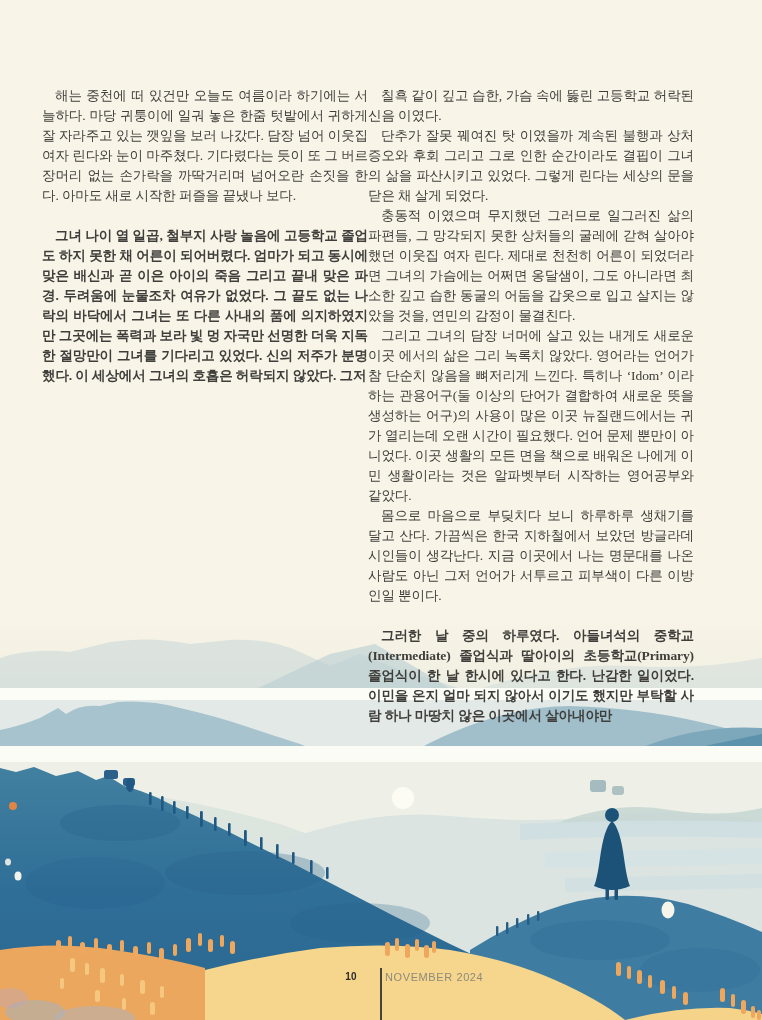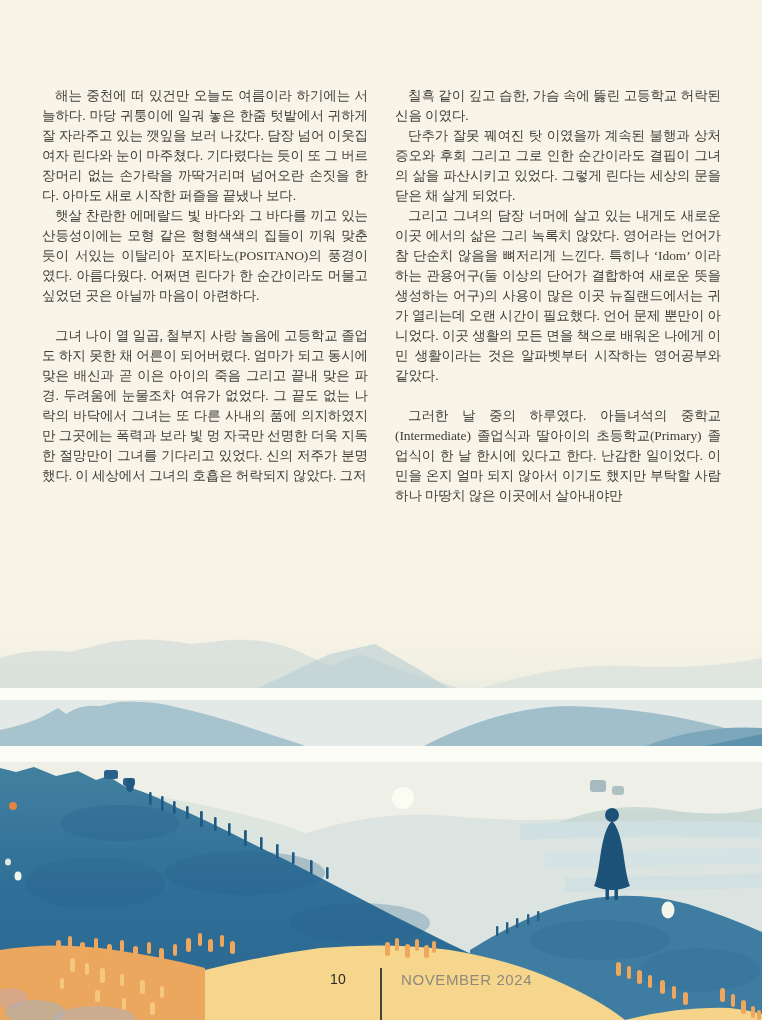--- a/index.html
+++ b/index.html
@@ -3,59 +3,60 @@
 <meta charset="utf-8">
 <style>
   html,body{margin:0;padding:0;}
   body{
     width:762px;height:1020px;position:relative;overflow:hidden;
     background:#f8f4e8;
     font-family:"Liberation Serif","DejaVu Serif",serif;
   }
   .text-columns{
     position:absolute;left:42px;top:86px;width:680px;
-    display:flex;gap:27px;z-index:2;
+    display:flex;z-index:2;
   }
   .col{
     width:326px;font-size:13.5px;line-height:20px;color:#3f3e3a;
     text-align:justify;letter-spacing:-0.1px;
   }
   .col p{margin:0;text-indent:13px;}
-  .col p.gap{margin-top:20px;}
+  .col p.gap{margin-top:20px;font-weight:bold;}
   .illustration{
     position:absolute;left:0;top:618px;width:762px;height:402px;z-index:1;
   }
   .footer{
     position:absolute;left:0;top:971px;width:762px;height:20px;z-index:3;
     font-family:"Liberation Sans","DejaVu Sans",sans-serif;
   }
   .footer .pageno{
-    position:absolute;left:330px;width:42px;text-align:left;
-    font-size:14px;font-weight:normal;color:#2c2a25;letter-spacing:.2px;
+    position:absolute;left:330px;width:42px;text-align:center;
+    font-size:10px;font-weight:bold;color:#2c2a25;letter-spacing:.2px;
   }
   .footer .divider{
     position:absolute;left:380px;top:-3px;width:1.5px;height:52px;background:#45443c;
   }
   .footer .issue{
-    position:absolute;left:401px;font-size:15px;color:#8e8a7c;letter-spacing:.6px;
+    position:absolute;left:385px;font-size:11px;color:#8e8a7c;letter-spacing:.6px;
   }
 </style>
 </head>
 <body>
 
 <div class="text-columns">
   <div class="col">
       <p>해는 중천에 떠 있건만 오늘도 여름이라 하기에는 서늘하다. 마당 귀퉁이에 일궈 놓은 한줌 텃밭에서 귀하게 잘 자라주고 있는 깻잎을 보러 나갔다. 담장 넘어 이웃집 여자 린다와 눈이 마주쳤다. 기다렸다는 듯이 또 그 버르장머리 없는 손가락을 까딱거리며 넘어오란 손짓을 한다. 아마도 새로 시작한 퍼즐을 끝냈나 보다.</p>
-      <p>햇살 찬란한 에메랄드 빛 바다와 그 바다를 끼고 있는 산등성이에는 모형 같은 형형색색의 집들이 끼워 맞춘 듯이 서있는 이탈리아 포지타노(POSITANO)의 풍경이 였다. 아름다웠다. 어쩌면 린다가 한 순간이라도 머물고 싶었던 곳은 아닐까 마음이 아련하다.</p>
       <p class="gap">그녀 나이 열 일곱, 철부지 사랑 놀음에 고등학교 졸업도 하지 못한 채 어른이 되어버렸다. 엄마가 되고 동시에 맞은 배신과 곧 이은 아이의 죽음 그리고 끝내 맞은 파경. 두려움에 눈물조차 여유가 없었다. 그 끝도 없는 나락의 바닥에서 그녀는 또 다른 사내의 품에 의지하였지만 그곳에는 폭력과 보라 빛 멍 자국만 선명한 더욱 지독한 절망만이 그녀를 기다리고 있었다. 신의 저주가 분명했다. 이 세상에서 그녀의 호흡은 허락되지 않았다. 그저</p>
     </div>
   <div class="col">
       <p>칠흑 같이 깊고 습한, 가슴 속에 뚫린 고등학교 허락된 신음 이였다.</p>
       <p>단추가 잘못 꿰여진 탓 이였을까 계속된 불행과 상처 증오와 후회 그리고 그로 인한 순간이라도 결핍이 그녀의 삶을 파산시키고 있었다. 그렇게 린다는 세상의 문을 닫은 채 살게 되었다.</p>
+      <p>충동적 이였으며 무지했던 그러므로 일그러진 삶의 파편들, 그 망각되지 못한 상처들의 굴레에 갇혀 살아야 했던 이웃집 여자 린다. 제대로 천천히 어른이 되었더라면 그녀의 가슴에는 어쩌면 옹달샘이, 그도 아니라면 최소한 깊고 습한 동굴의 어둠을 갑옷으로 입고 살지는 않았을 것을, 연민의 감정이 물결친다.</p>
       <p>그리고 그녀의 담장 너머에 살고 있는 내게도 새로운 이곳 에서의 삶은 그리 녹록치 않았다. 영어라는 언어가 참 단순치 않음을 뼈저리게 느낀다. 특히나 ‘Idom’ 이라 하는 관용어구(둘 이상의 단어가 결합하여 새로운 뜻을 생성하는 어구)의 사용이 많은 이곳 뉴질랜드에서는 귀가 열리는데 오랜 시간이 필요했다. 언어 문제 뿐만이 아니었다. 이곳 생활의 모든 면을 책으로 배워온 나에게 이민 생활이라는 것은 알파벳부터 시작하는 영어공부와 같았다.</p>
+      <p>몸으로 마음으로 부딪치다 보니 하루하루 생채기를 달고 산다. 가끔씩은 한국 지하철에서 보았던 방글라데시인들이 생각난다. 지금 이곳에서 나는 명문대를 나온 사람도 아닌 그저 언어가 서투르고 피부색이 다른 이방인일 뿐이다.</p>
       <p class="gap">그러한 날 중의 하루였다. 아들녀석의 중학교(Intermediate) 졸업식과 딸아이의 초등학교(Primary) 졸업식이 한 날 한시에 있다고 한다. 난감한 일이었다. 이민을 온지 얼마 되지 않아서 이기도 했지만 부탁할 사람 하나 마땅치 않은 이곳에서 살아내야만</p>
     </div>
 </div>
 
 <svg class="illustration" viewBox="0 0 762 402" xmlns="http://www.w3.org/2000/svg" preserveAspectRatio="none">
   <defs>
     <linearGradient id="mistG" x1="0" y1="0" x2="0" y2="1">
       <stop offset="0" stop-color="#f8f4e8"></stop>
       <stop offset="0.12" stop-color="#f3f1e3"></stop>
       <stop offset="0.2" stop-color="#e7eae1"></stop>

